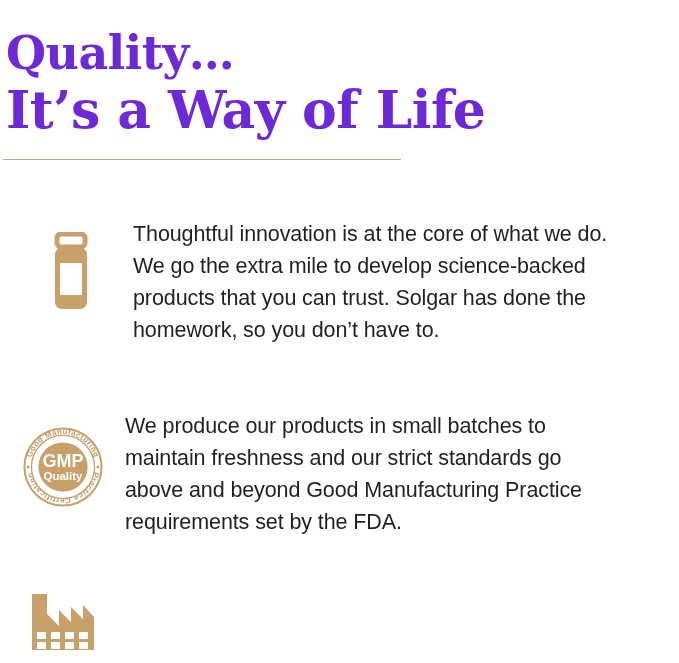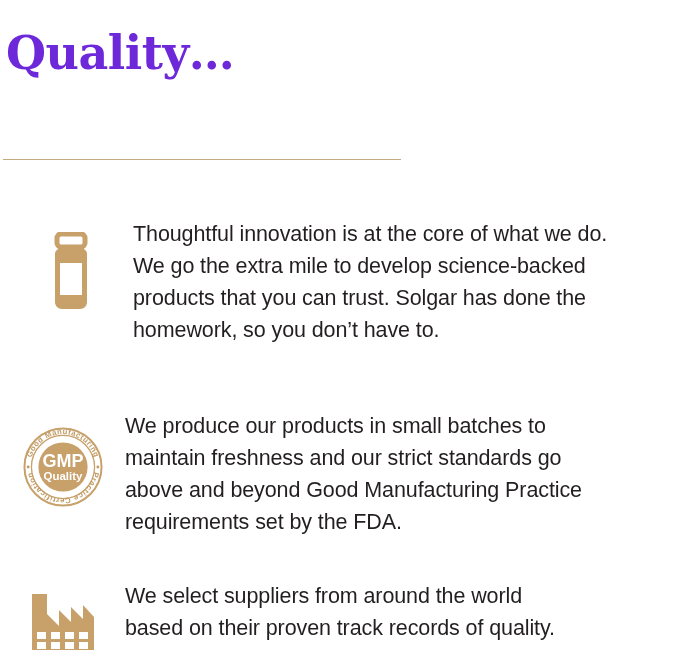--- a/index.html
+++ b/index.html
@@ -90,20 +90,21 @@
   }
 
   
   .icon-svg { display: block; }
 </style>
 </head>
 <body>
 
 <h1 class="headline">
   <span class="headline-line1">Quality…</span>
+  <span class="headline-line2">It’s a Way of Life</span>
 </h1>
 
 <div class="divider"></div>
 
 <div class="row row-1">
   <div class="icon-cell bottle-cell">
     <svg class="icon-svg" width="64" height="80" viewBox="0 0 64 80" aria-hidden="true">
 
       <rect x="18" y="2" width="28" height="13" rx="4" ry="4" fill="none" stroke="#c7a06a" stroke-width="5"></rect>
 
@@ -168,17 +169,13 @@
       <rect x="25" y="44" width="9" height="7" fill="#ffffff"></rect>
       <rect x="39" y="44" width="9" height="7" fill="#ffffff"></rect>
       <rect x="53" y="44" width="9" height="7" fill="#ffffff"></rect>
 
       <rect x="11" y="54" width="9" height="7" fill="#ffffff"></rect>
       <rect x="25" y="54" width="9" height="7" fill="#ffffff"></rect>
       <rect x="39" y="54" width="9" height="7" fill="#ffffff"></rect>
       <rect x="53" y="54" width="9" height="7" fill="#ffffff"></rect>
     </svg>
   </div>
-  <div class="text-cell">
-    <p class="body-text">We select suppliers from around the world
-based on their proven track records of quality.</p>
-  </div>
 </div>
 
 </body></html>

